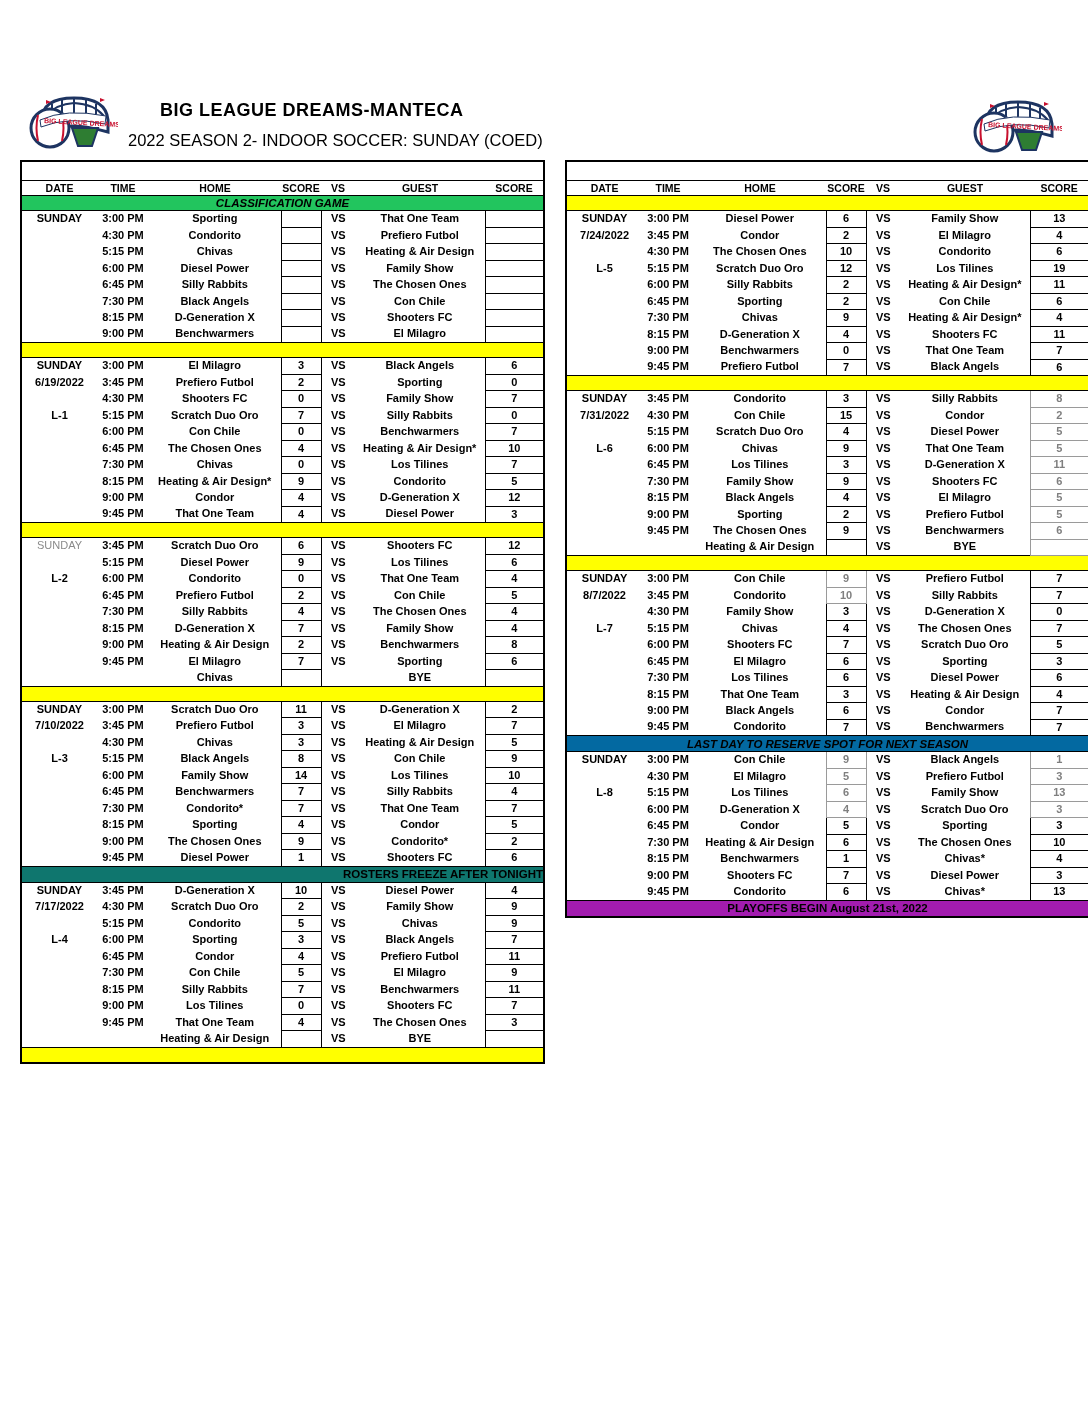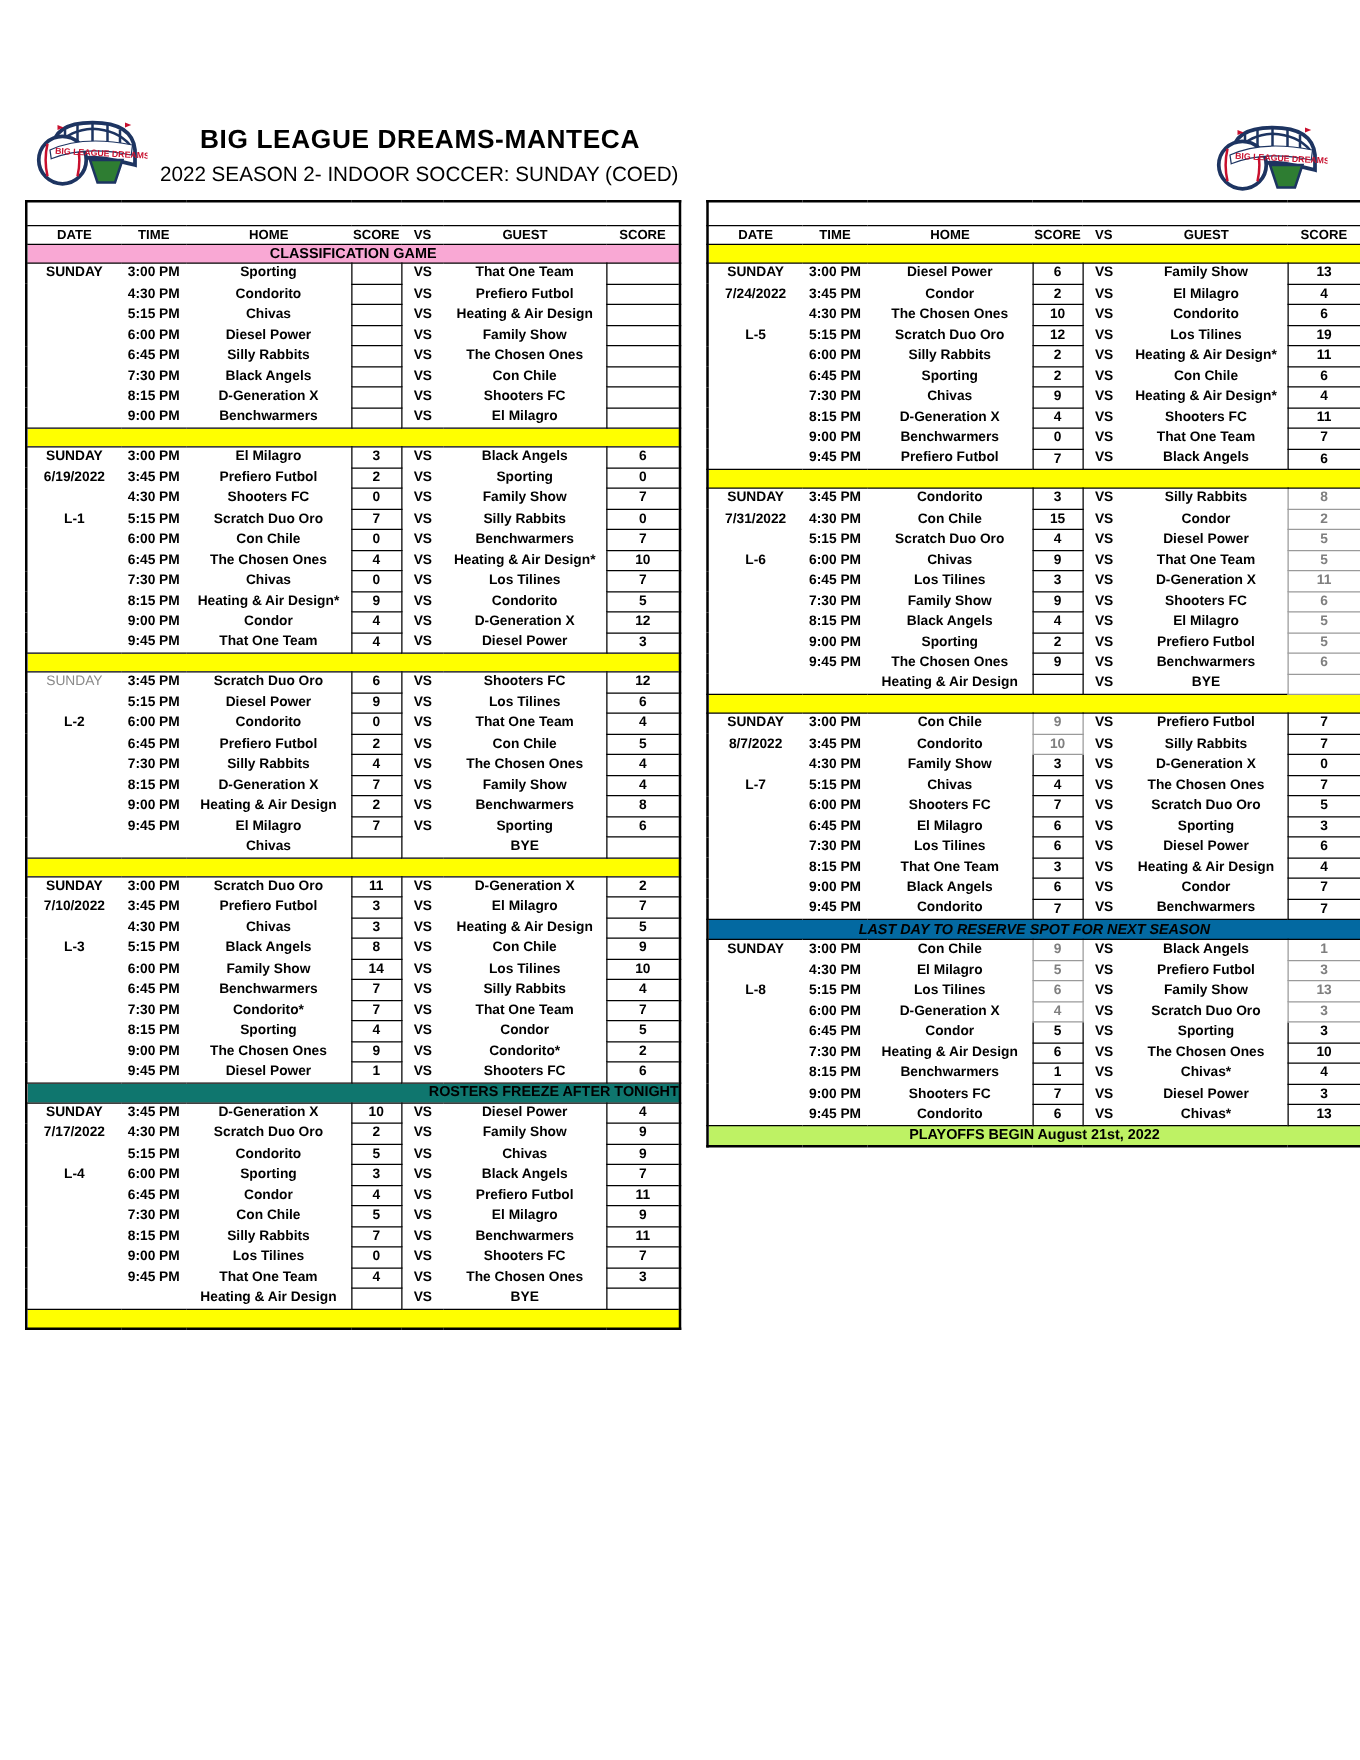--- a/index.html
+++ b/index.html
@@ -1,18 +1,18 @@
 <!DOCTYPE html>
 <html><head>
 <meta charset="utf-8">
 <style>
   html,body{margin:0;padding:0;background:#ffffff;}
   .page{position:relative;width:1088px;height:1408px;background:#ffffff;overflow:hidden;
         font-family:"Liberation Sans", sans-serif;color:#000;}
-  .hdr-title{position:absolute;left:160px;top:100px;font-size:21px;font-weight:bold;letter-spacing:0.5px;white-space:nowrap;}
+  .hdr-title{position:absolute;left:160px;top:100px;font-size:18px;font-weight:bold;letter-spacing:0.5px;white-space:nowrap;}
   .hdr-subtitle{position:absolute;left:128px;top:131px;font-size:16.5px;font-weight:normal;white-space:nowrap;}
   .logo{position:absolute;width:92px;height:78px;}
   .logo-left{left:26px;top:86px;}
   .logo-right{left:970px;top:90px;}
   .tables-wrap{position:absolute;left:20px;top:160px;display:flex;align-items:flex-start;gap:20px;}
   table.sched{border-collapse:collapse;table-layout:fixed;width:525px;
               border:2px solid #000;font-size:11px;font-weight:bold;}
   table.sched td{padding:0;overflow:hidden;white-space:nowrap;text-align:center;vertical-align:middle;}
   tr.toprow td{height:18px;border-bottom:1.5px solid #000;}
   tr.hdrrow td{height:14px;font-size:10.5px;}
@@ -86,21 +86,21 @@
           <tr class="hdrrow">
             <td>DATE</td>
             <td>TIME</td>
             <td>HOME</td>
             <td>SCORE</td>
             <td>VS</td>
             <td>GUEST</td>
             <td>SCORE</td>
           </tr>
           <tr class="bannerrow">
-            <td colspan="7" style="background: #f9a8d4; height: 14px;">CLASSIFICATION GAME</td>
+            <td colspan="7" style="background: #22c55e; height: 14px; font-style: italic;">CLASSIFICATION GAME</td>
           </tr>
           <tr class="datarow">
             <td class="c-date">SUNDAY</td>
             <td class="c-time">3:00 PM</td>
             <td class="c-home">Sporting</td>
             <td class="c-hs"></td>
             <td class="c-vs">VS</td>
             <td class="c-guest">That One Team</td>
             <td class="c-gs"></td>
           </tr>
@@ -915,19 +915,19 @@
           <tr class="datarow">
             <td class="c-date"></td>
             <td class="c-time">9:45 PM</td>
             <td class="c-home">Condorito</td>
             <td class="c-hs">6</td>
             <td class="c-vs">VS</td>
             <td class="c-guest">Chivas*</td>
             <td class="c-gs">13</td>
           </tr>
           <tr class="bannerrow">
-            <td colspan="7" style="background: #bef264; height: 15px;">PLAYOFFS BEGIN  August 21st, 2022</td>
+            <td colspan="7" style="background: #a21caf; height: 15px;">PLAYOFFS BEGIN  August 21st, 2022</td>
           </tr>
         </tbody>
     </table>
   </div>
 
 </div>
 
 </body></html>

